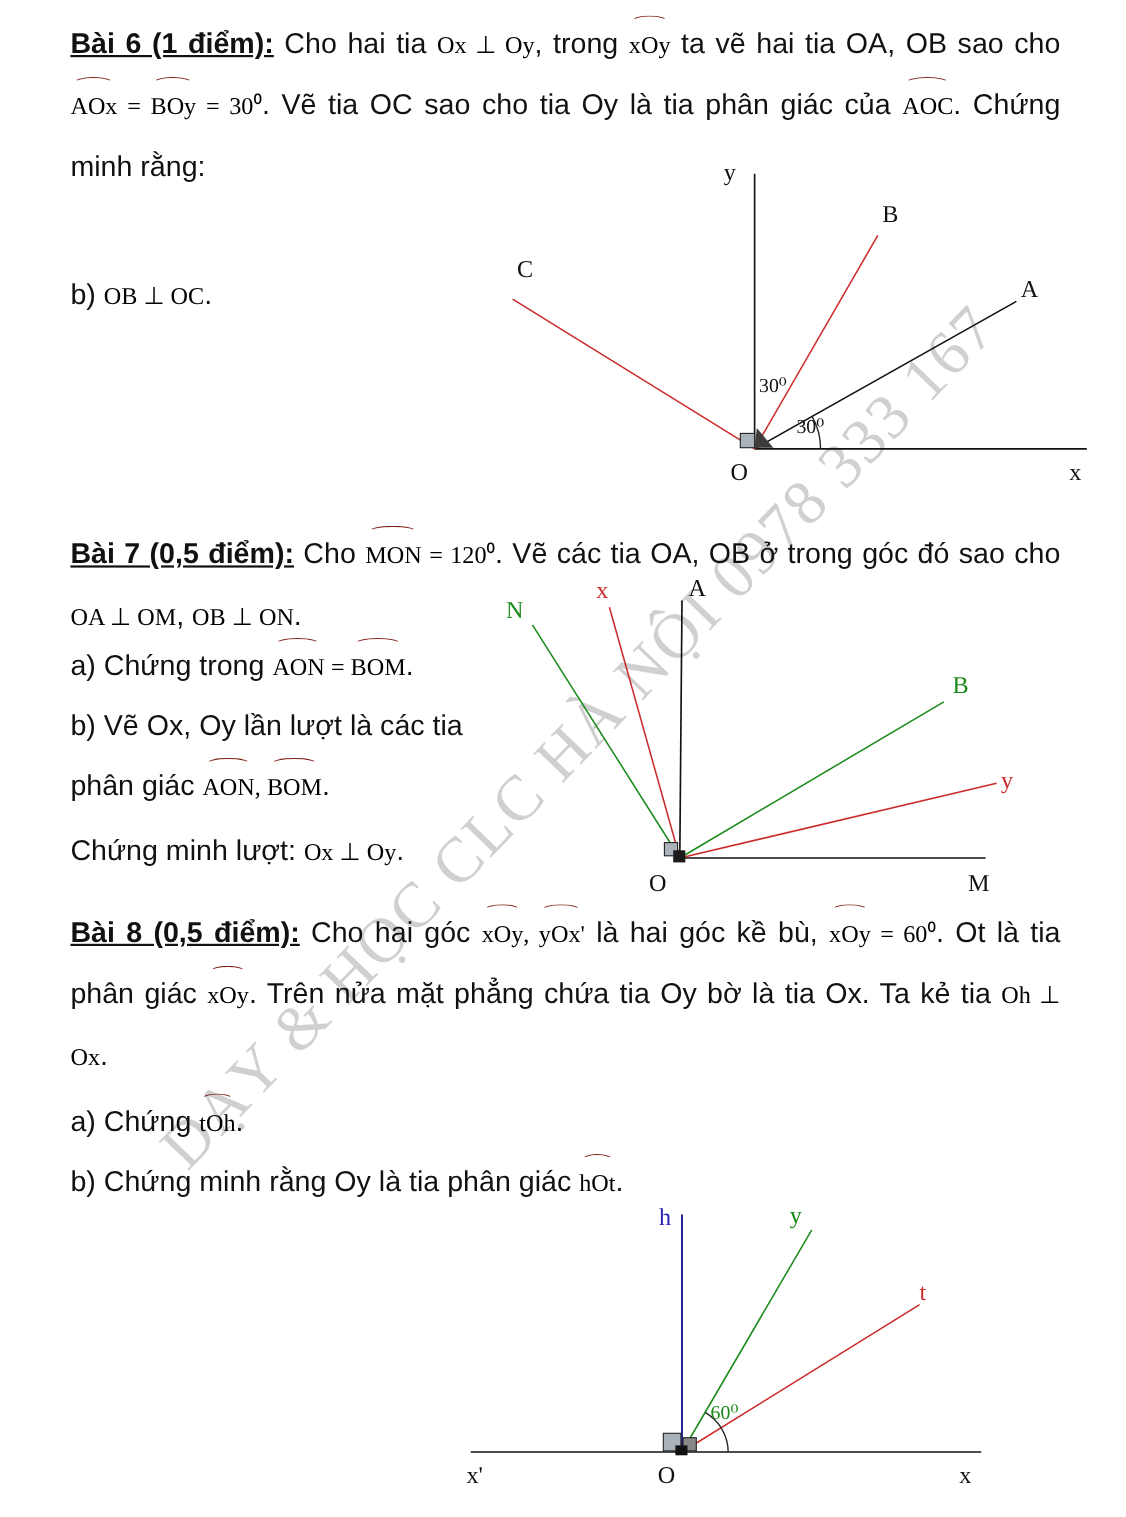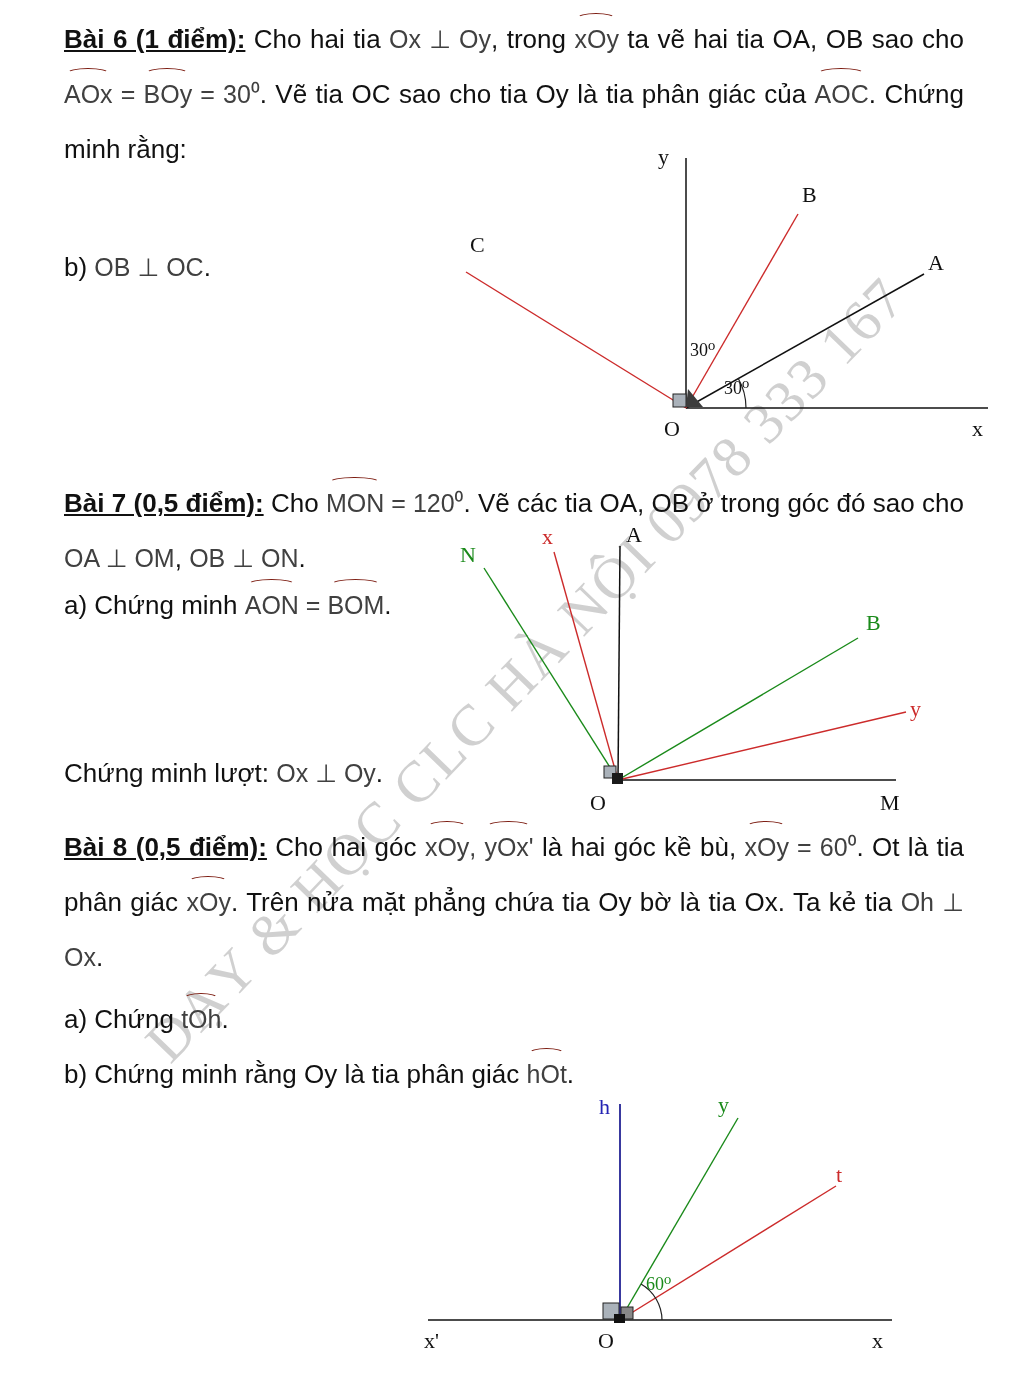--- a/index.html
+++ b/index.html
@@ -16,22 +16,22 @@
     z-index:0; pointer-events:none;
   }
   .problem { position:absolute; left:0; width:1024px; z-index:1; }
   .abs { position:absolute; }
   p.line {
     font-size:26px; line-height:55px; color:#111; text-align:justify;
   }
   p.noj { text-align:left; }
   .ptitle { font-weight:bold; text-decoration:underline; }
   .seg-m, .seg-a {
-    font-family:Liberation Sans, sans-serif;
-    color:#404040; font-size:25px;
+    font-family:Liberation Serif, serif;
+    color:#000000; font-size:22px;
   }
   .seg-a { position:relative; display:inline-block; }
   .seg-a::before {
     content:""; position:absolute; left:6%; right:8%; top:1px; height:9px;
     border:1.5px solid transparent; border-top-color:#7e1f14; border-radius:50%;
   }
   svg.diagram { position:absolute; overflow:visible; }
   svg text {
     font-family:"Liberation Serif","DejaVu Serif",serif;
     font-size:22px; fill:#111;
@@ -77,21 +77,22 @@
       <text x="536" y="296">x</text>
       <text class="ang" x="254" y="216">30⁰</text>
       <text class="ang" x="288" y="254">30⁰</text>
     </svg>
   </section>
 
   <section class="problem" style="top:476px; height:360px;">
     <p class="line abs" style="left:64px; top:0; width:900px;">
       <span class="ptitle">Bài 7 (0,5 điểm):</span><span><span class="seg seg-n"> Cho </span><span class="seg seg-a">MON</span><span class="seg seg-m"> = 120⁰</span><span class="seg seg-n">. Vẽ các tia OA, OB ở trong góc đó sao cho </span><span class="seg seg-m">OA ⊥ OM</span><span class="seg seg-n">, </span><span class="seg seg-m">OB ⊥ ON</span><span class="seg seg-n">.</span></span>
     </p>
-    <p class="line abs noj" style="left:64px; top:102px; width:380px;"><span class="seg seg-n">a) Chứng minh </span><span class="seg seg-a">AON</span><span class="seg seg-m"> = </span><span class="seg seg-a">BOM</span><span class="seg seg-n">.</span></p>
+    <p class="line abs noj" style="left:64px; top:102px; width:380px;"><span class="seg seg-n">a) Chứng trong </span><span class="seg seg-a">AON</span><span class="seg seg-m"> = </span><span class="seg seg-a">BOM</span><span class="seg seg-n">.</span></p>
+    <p class="line abs noj" style="left:64px; top:156px; width:380px;"><span class="seg seg-n">b) Vẽ Ox, Oy lần lượt là các tia phân giác </span><span class="seg seg-a">AON</span><span class="seg seg-m">, </span><span class="seg seg-a">BOM</span><span class="seg seg-n">.</span></p>
     <p class="line abs noj" style="left:64px; top:270px; width:380px;"><span class="seg seg-n">Chứng minh lượt: </span><span class="seg seg-m">Ox ⊥ Oy</span><span class="seg seg-n">.</span></p>
 
     <svg class="diagram" style="left:438px; top:42px;" width="512" height="302" viewBox="0 0 512 302">
       <line class="ln-k" x1="180" y1="262" x2="182" y2="28"></line>
       <line class="ln-k" x1="180" y1="262" x2="458" y2="262"></line>
       <line class="ln-g" x1="180" y1="262" x2="46" y2="50"></line>
       <line class="ln-g" x1="180" y1="262" x2="420" y2="120"></line>
       <line class="ln-r" x1="180" y1="262" x2="116" y2="34"></line>
       <line class="ln-r" x1="180" y1="262" x2="468" y2="194"></line>
       <rect class="sq" x="166" y="248" width="12" height="12"></rect>

